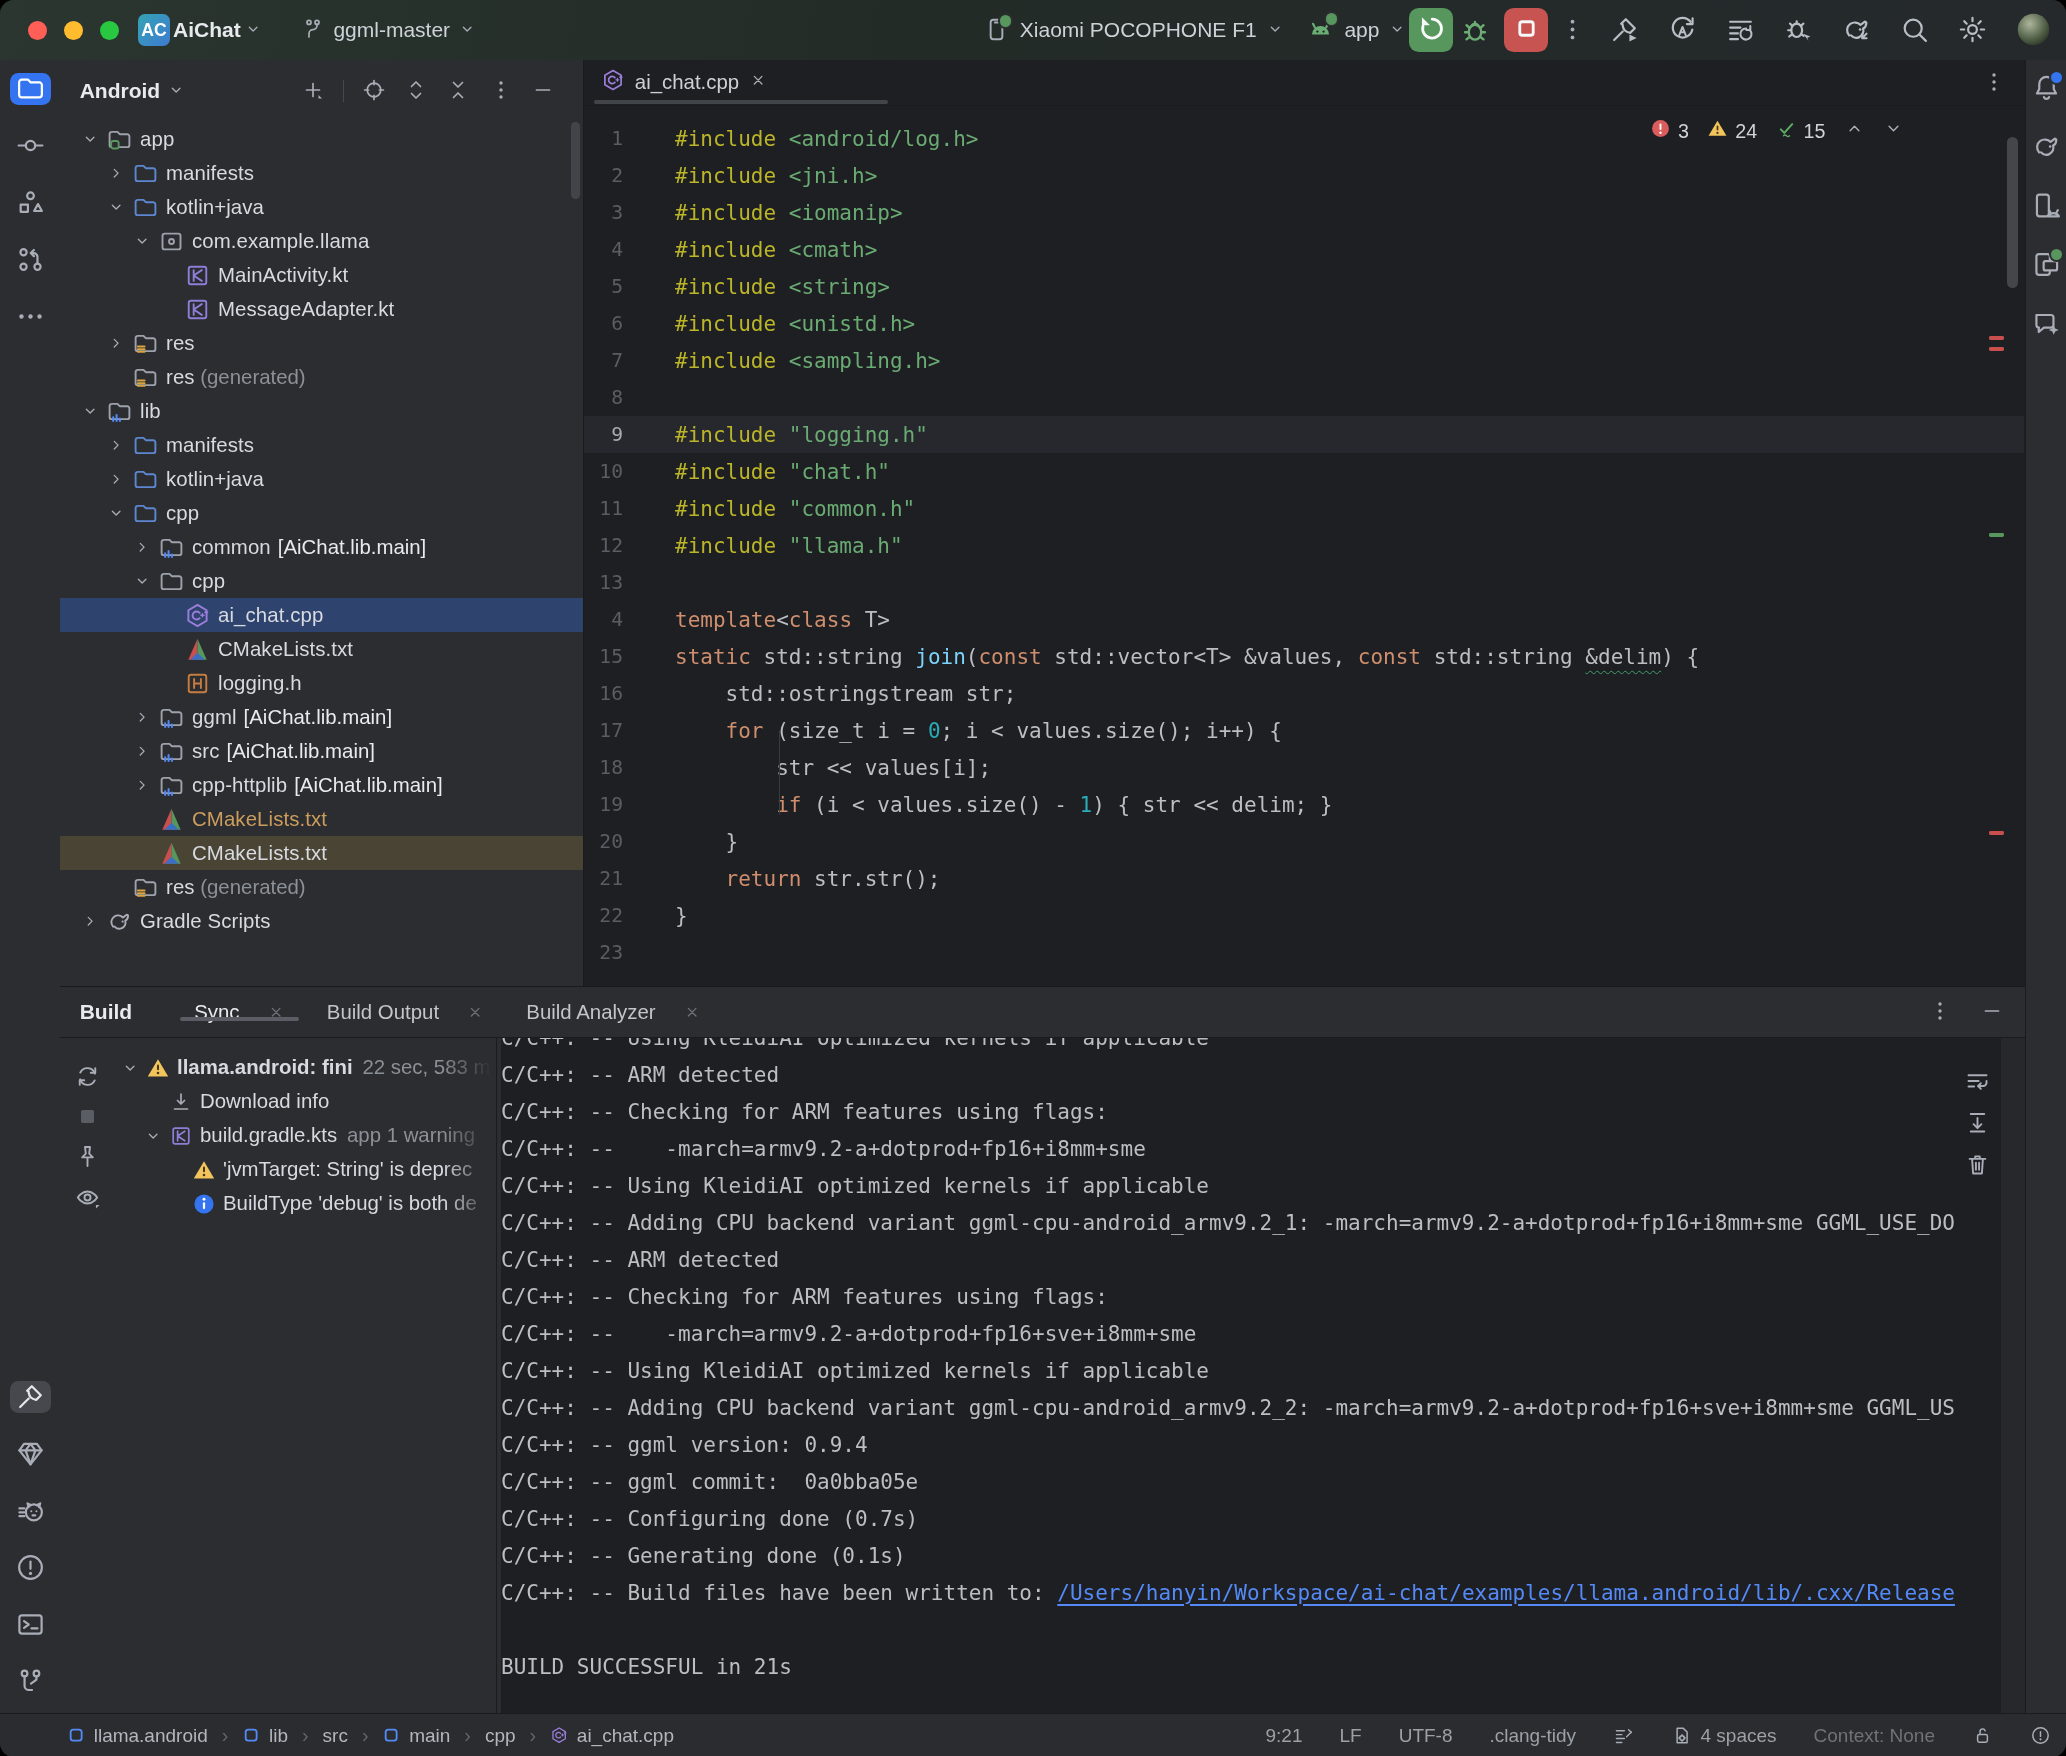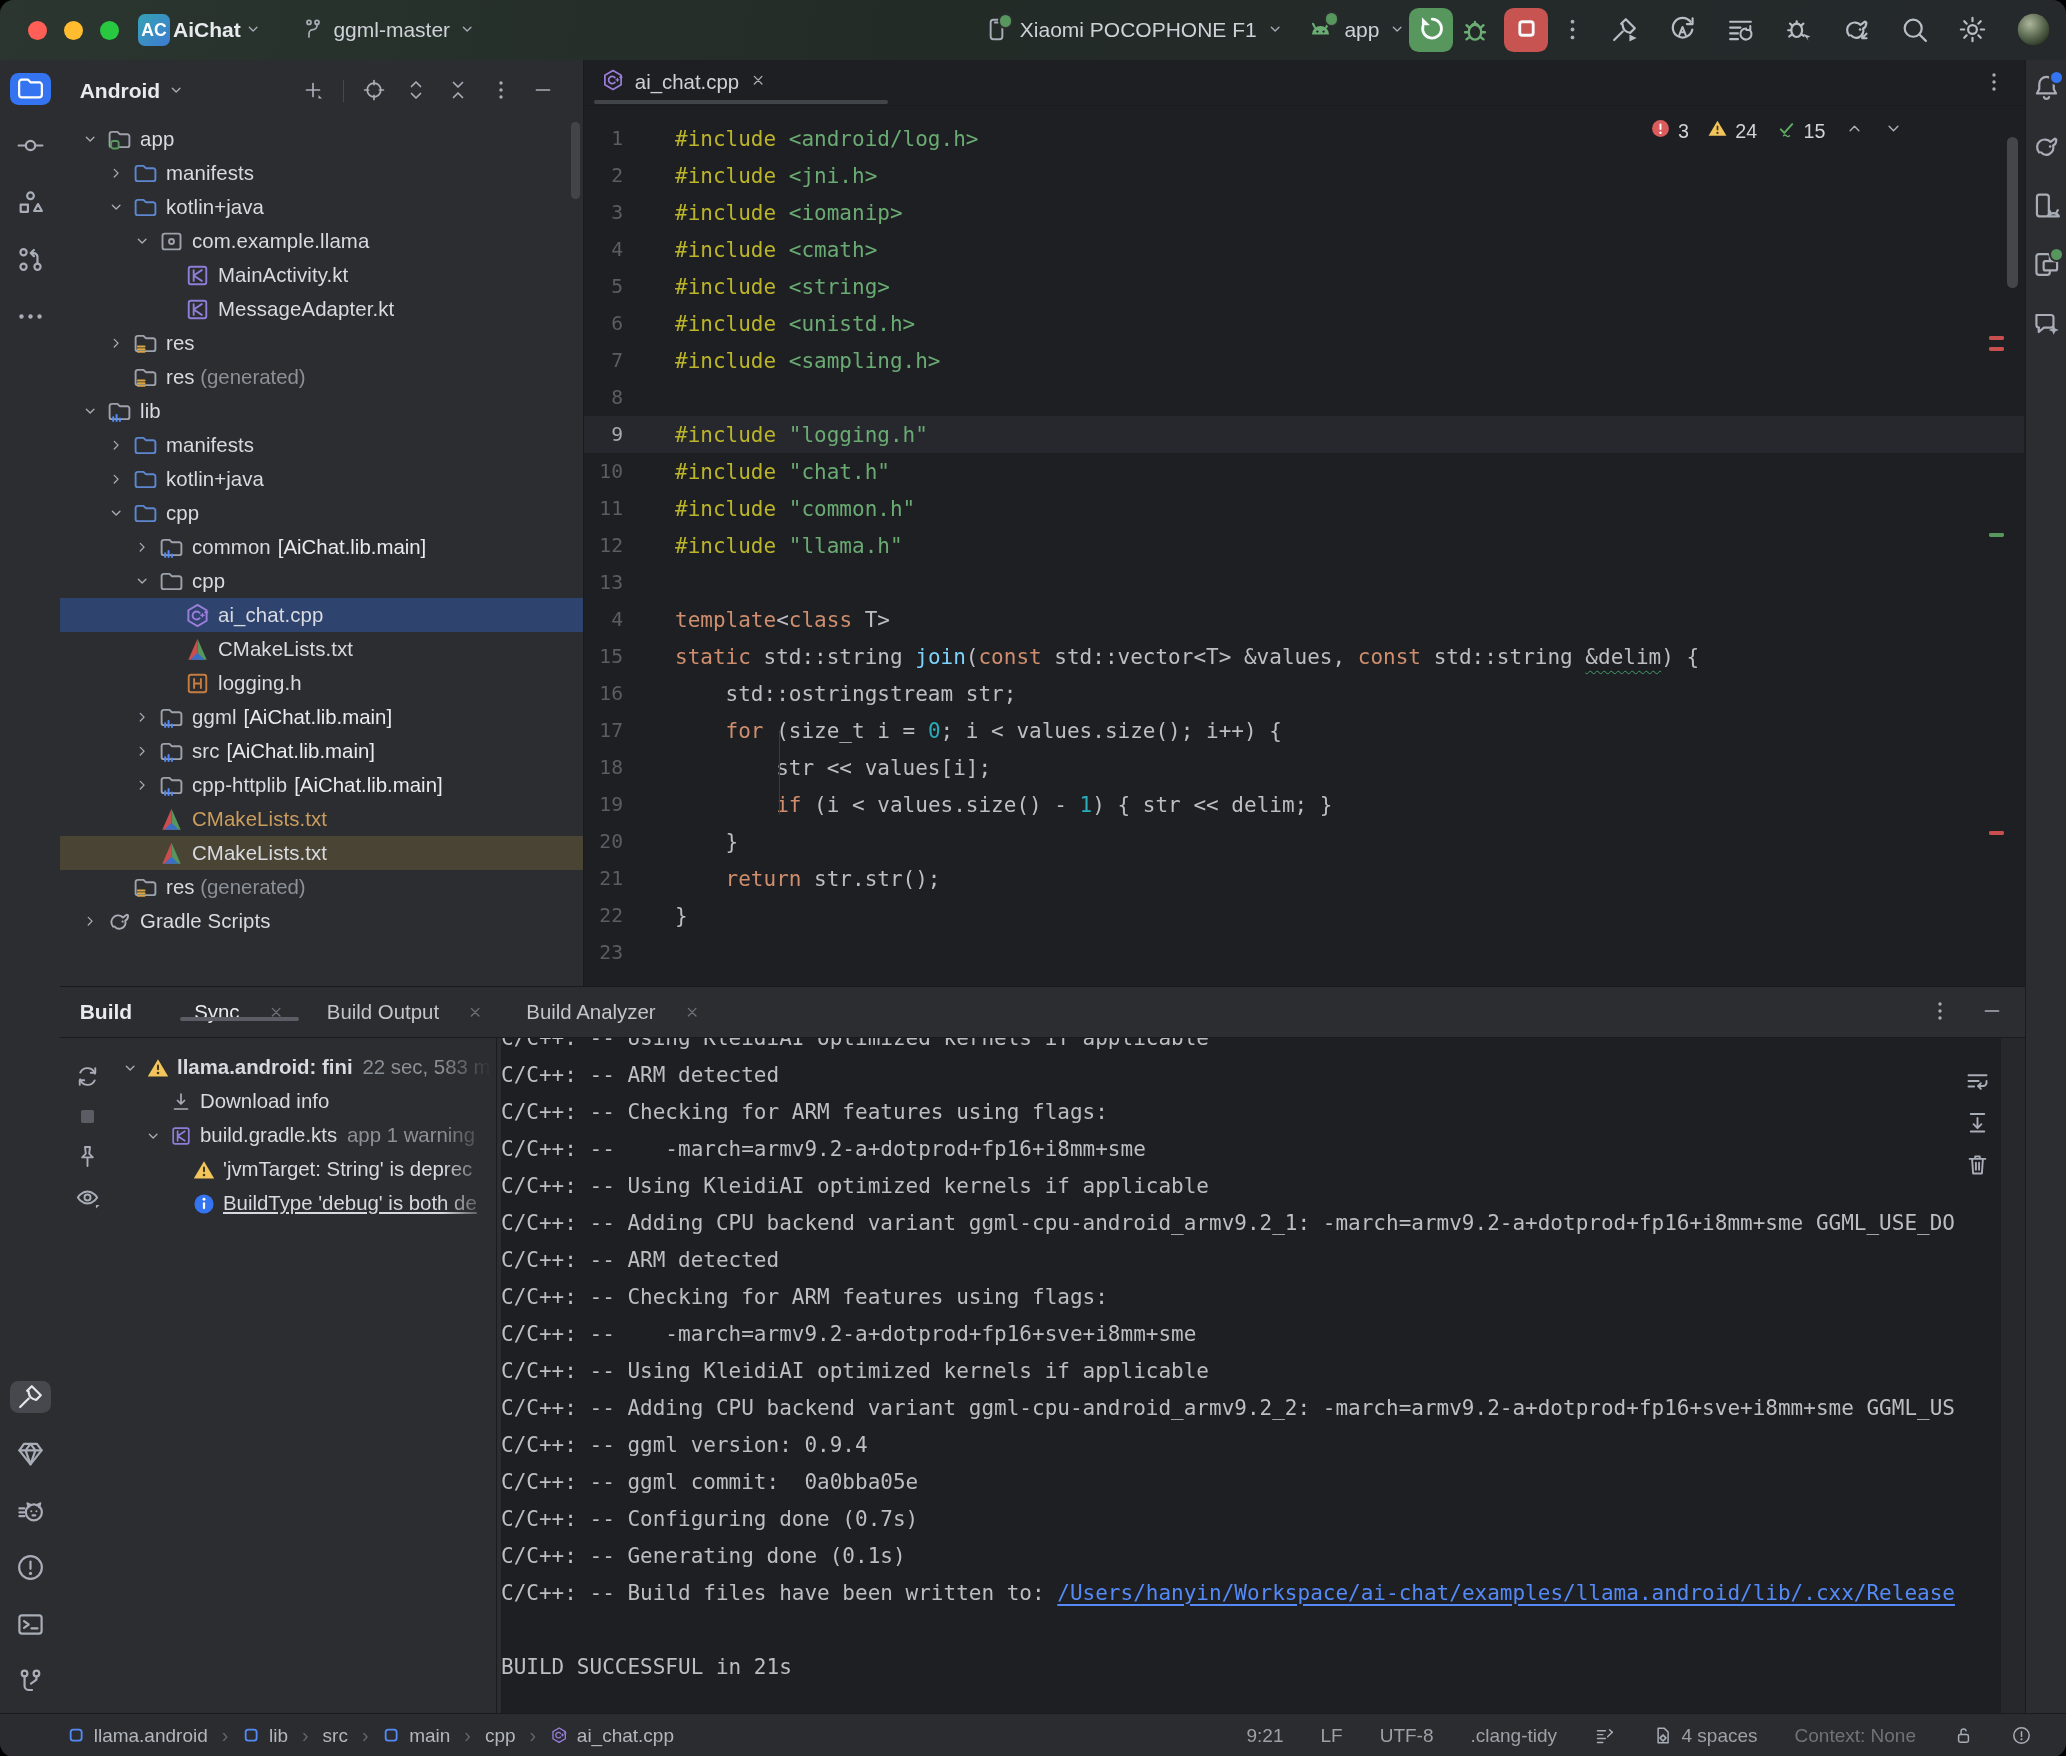--- a/index.html
+++ b/index.html
@@ -112,21 +112,21 @@
   .log-line{height:37px;line-height:37px;font-size:21px;color:#BCBEC4;white-space:pre}
   .log-link{color:#548AF7;text-decoration:underline;text-underline-offset:4.2px}
   .b-track{position:absolute;right:0;top:0;bottom:0;width:24px;background:#26282B}
   .b-logtools{position:absolute;right:31px;top:27px;display:flex;flex-direction:column;gap:12.7px;background:#1E1F22;padding:2.8px}
 
   
   .statusbar{position:absolute;left:0;right:0;bottom:0;height:44px;background:#2A2C2F;border-top:0.7px solid #1A1B1D;display:flex;align-items:center;font-size:19px;color:#9CA0A7}
   .crumbs{display:flex;align-items:center;gap:14px;padding-left:67px}
   .crumb{display:flex;align-items:center;gap:8.4px;color:#B2B6BD}
   .crumb-sep{color:#63666C;font-size:19.7px}
-  .sb-right{margin-left:auto;display:flex;align-items:flex-start;gap:37px;padding-right:34px}
+  .sb-right{margin-left:auto;display:flex;align-items:flex-start;gap:37px;padding-right:15px}
   .sb-item{display:flex;align-items:center;gap:8.4px}
   .sb-dim{color:#6F7278}
 </style>
 </head>
 <body>
 
 <div class="window">
 
   <header class="titlebar">
     <div class="tb-abs traffic">
@@ -1130,21 +1130,21 @@
             <span class="chev"></span>
             <span class="icon i34">
               <svg viewBox="0 0 24 24" fill="none" stroke="currentColor" stroke-width="1.7" stroke-linecap="round" stroke-linejoin="round">
                 <path d="M12 3.2L22.2 20.4H1.8z" fill="#F2C55C" stroke="none"></path>
                 <rect x="11" y="8.6" width="2" height="5.6" rx="1" fill="#46351B" stroke="none"></rect>
                 <circle cx="12" cy="17" r="1.3" fill="#46351B" stroke="none"></circle>
               </svg>
             </span>
             <span>'jvmTarget: String' is deprec</span>
           </div>
-          <div class="bt-row" style="padding-left: 53px; text-decoration: underline;">
+          <div class="bt-row" style="padding-left: 53px;">
             <span class="chev"></span>
             <span class="icon i34">
               <svg viewBox="0 0 24 24" fill="none" stroke="currentColor" stroke-width="1.7" stroke-linecap="round" stroke-linejoin="round">
                 <circle cx="12" cy="12" r="9.6" fill="#3574F0" stroke="none"></circle>
                 <rect x="10.9" y="10.2" width="2.2" height="7" rx="1.1" fill="#fff" stroke="none"></rect>
                 <circle cx="12" cy="7.2" r="1.45" fill="#fff" stroke="none"></circle>
               </svg>
             </span>
             <span>BuildType 'debug' is both de</span>
           </div>

